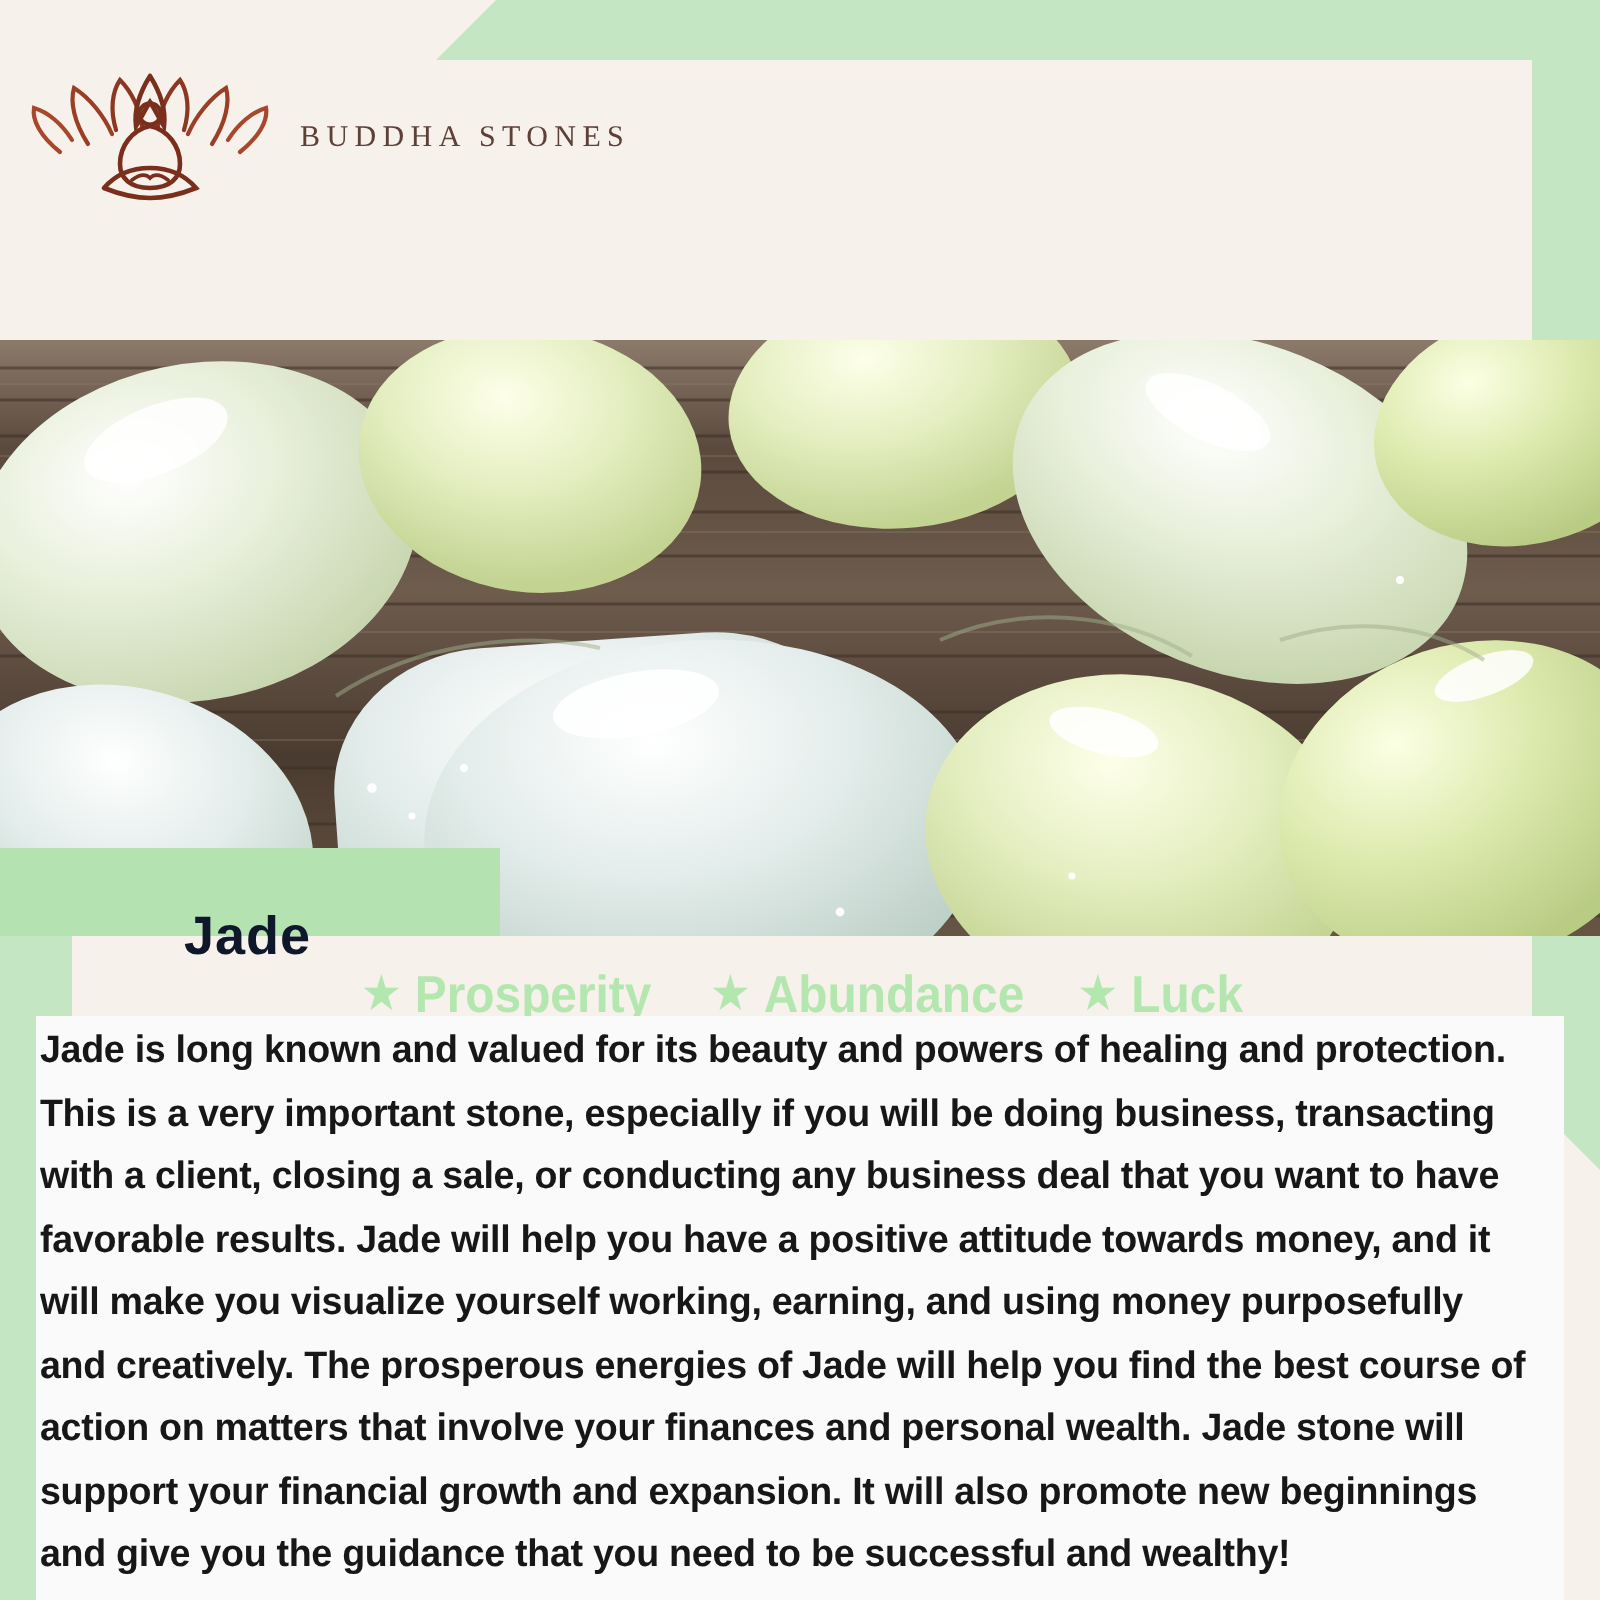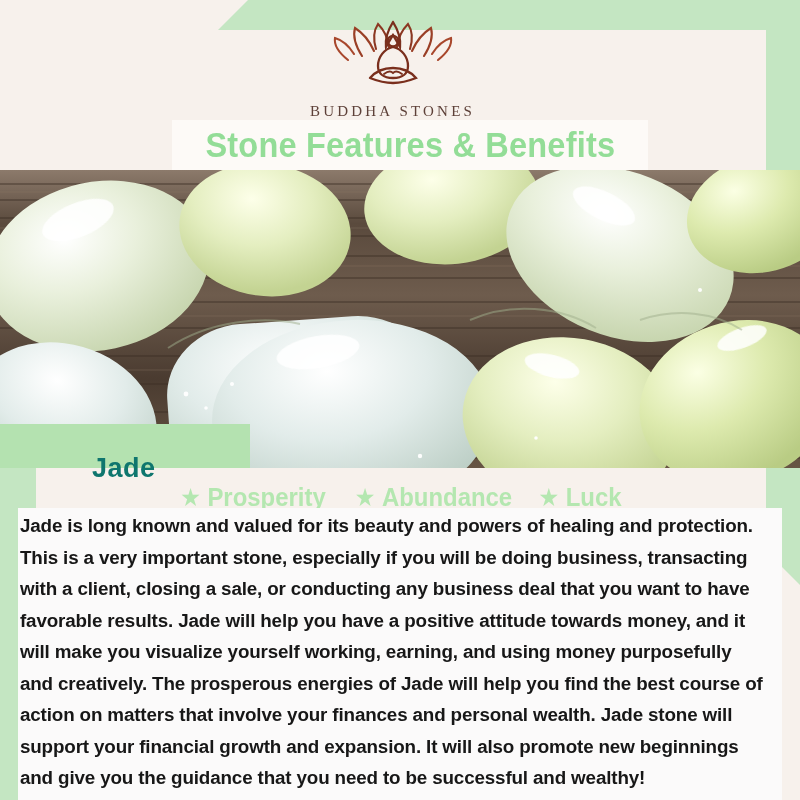--- a/index.html
+++ b/index.html
@@ -32,21 +32,21 @@
   .deco-bottom{
     position:absolute;left:0;bottom:0;width:770px;height:28px;
     background:#c4e6c2;
     clip-path:polygon(0 0,100% 0,calc(100% - 28px) 100%,0 100%);
     z-index:1;
   }
 
   
   .logo-wrap{
     position:absolute;top:16px;left:0;width:785px;height:104px;
-    display:flex;flex-direction:column;align-items:center;justify-content:space-between;
+    display:flex;flex-direction:row;align-items:center;justify-content:flex-start;
     z-index:4;
   }
   .logo-mark{width:150px;height:72px;display:block;}
   .logo-word{
     margin-top:2px;
     font-family:"Liberation Serif","DejaVu Serif",serif;
     font-size:15px;letter-spacing:3.2px;color:#5d4038;font-weight:400;
     white-space:nowrap;
   }
 
@@ -71,21 +71,21 @@
   }
   .photo svg{display:block;width:800px;height:298px;}
 
   
   .jade-banner{
     position:absolute;top:424px;left:0;width:250px;height:44px;
     background:#b4e2b0;
     display:flex;align-items:center;z-index:3;
   }
   .jade-text{
-    margin-left:92px;color:#0f766e;font-size:27px;font-weight:bold;
+    margin-left:92px;color:#0f172a;font-size:27px;font-weight:bold;
     letter-spacing:.5px;
     margin-top:44px;
   }
 
   
   .benefits{
     position:absolute;top:480px;left:0;width:800px;height:34px;
     display:flex;align-items:center;justify-content:center;
     gap:16px;z-index:3;
   }
@@ -142,23 +142,20 @@
         <path d="M75 31 C66 33 60 41 60 50 C60 57 65 62 75 62 C85 62 90 57 90 50 C90 41 84 33 75 31" stroke="#7a2f1d" stroke-width="2.3"></path>
 
         <path d="M52 62 C58 55 66 52 75 52 C84 52 92 55 98 62 C88 66 80 67 75 67 C70 67 62 66 52 62" stroke="#7a2f1d" stroke-width="2.3"></path>
 
         <path d="M66 58 C70 55 73 55 75 57 C77 55 80 55 84 58" stroke="#7a2f1d" stroke-width="1.9"></path>
       </g>
     </svg>
     <div class="logo-word">BUDDHA STONES</div>
   </div>
 
-  <div class="title-banner">
-    <div class="title-text">Stone Features &amp; Benefits</div>
-  </div>
 
   <div class="photo">
     <svg viewBox="0 0 800 298" preserveAspectRatio="none">
       <defs>
         <linearGradient id="wood" x1="0" y1="0" x2="0" y2="1">
           <stop offset="0%" stop-color="#8c7a6b"></stop>
           <stop offset="18%" stop-color="#5a4a3d"></stop>
           <stop offset="42%" stop-color="#6e5c4d"></stop>
           <stop offset="70%" stop-color="#4a3b30"></stop>
           <stop offset="100%" stop-color="#675544"></stop>

